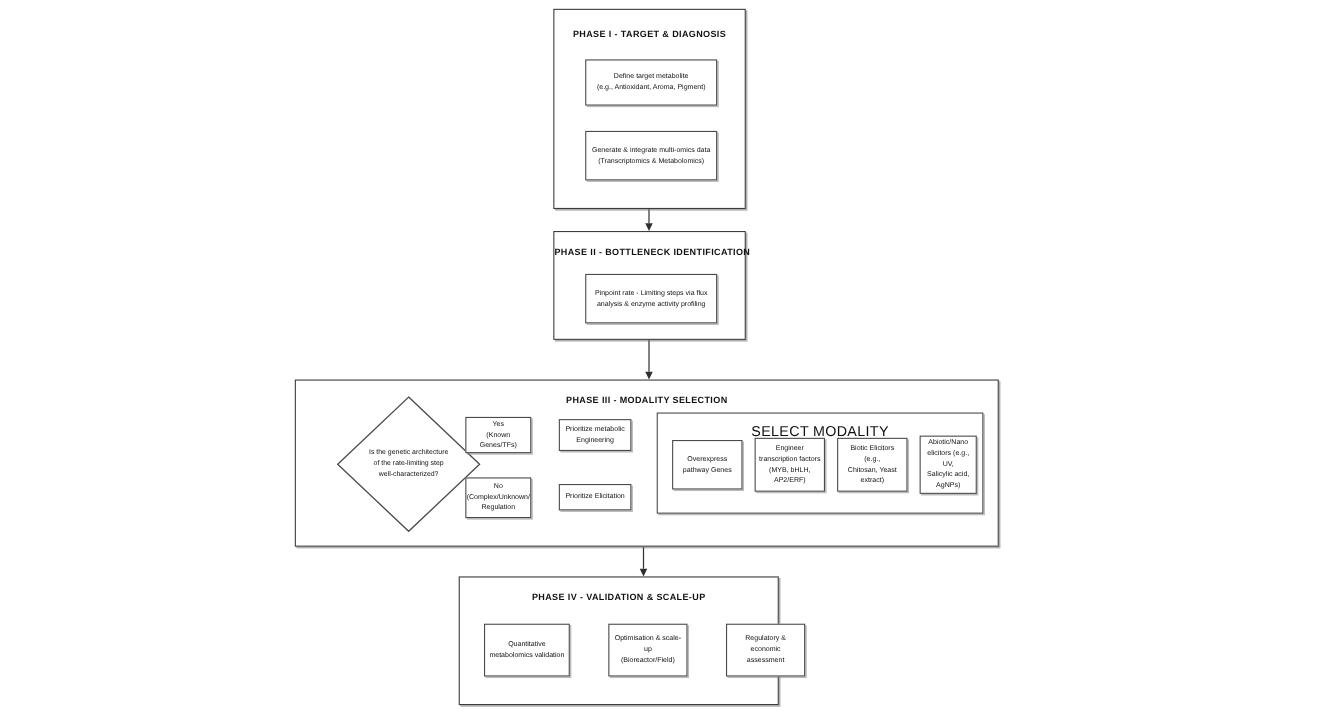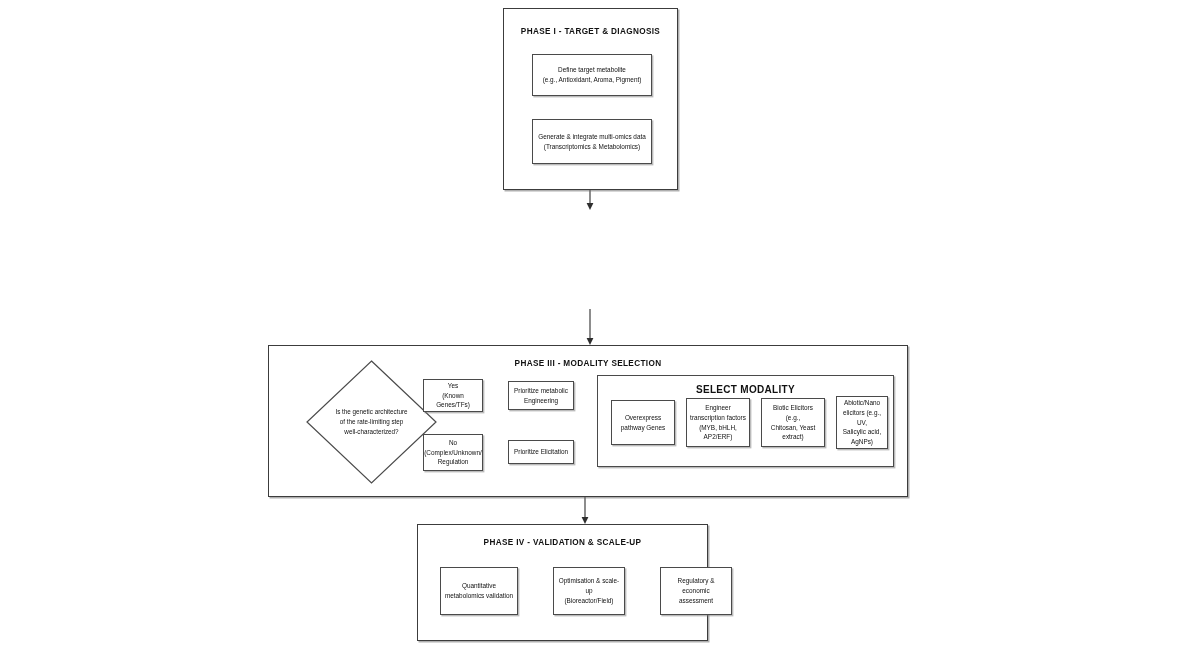--- a/index.html
+++ b/index.html
@@ -62,22 +62,22 @@
     box-sizing: border-box;
     border: 1.2px solid #4a4a4a;
     background: #ffffff;
     box-shadow: 1.4px 1.4px 0 rgba(120,120,120,0.5);
   }
   .subpanel-title {
     position: absolute;
     left: 0;
     right: 0;
     text-align: center;
-    font-size: 10px;
-    font-weight: bold;
+    font-size: 13px;
+    font-weight: normal;
     letter-spacing: 0.3px;
     color: #111111;
     white-space: nowrap;
   }
 
   
   .diamond-wrap {
     position: absolute;
   }
   .diamond-wrap svg {
@@ -178,20 +178,28 @@
       <span class="node-text">Define target metabolite
 (e.g., Antioxidant, Aroma, Pigment)</span>
     </div>
 
     <div class="node" style="left:28px; top:110px; width:120px; height:45px;">
       <span class="node-text">Generate &amp; integrate multi-omics data
 (Transcriptomics &amp; Metabolomics)</span>
     </div>
   </div>
 
+  <div class="phase-container" style="left:503px; top:210px; width:175px; height:99px;">
+    <div class="phase-title" style="top:14px;">PHASE II - BOTTLENECK IDENTIFICATION</div>
+
+    <div class="node" style="left:28px; top:38px; width:120px; height:45px;">
+      <span class="node-text">Pinpoint rate - Limiting steps via flux
+analysis &amp; enzyme activity profiling</span>
+    </div>
+  </div>
 
   <div class="phase-container" style="left:268px; top:345px; width:640px; height:152px;">
     <div class="phase-title" style="top:13px;">PHASE III - MODALITY SELECTION</div>
 
     <div class="diamond-wrap" style="left:35px; top:12px; width:135px; height:128px;">
       <svg width="135" height="128" viewBox="0 0 135 128">
         <polygon points="67.5,3 132,64 67.5,125 3,64" fill="#ffffff" stroke="#4a4a4a" stroke-width="1.2"></polygon>
       </svg>
       <div class="diamond-label">Is the genetic architecture
 of the rate-limiting step

